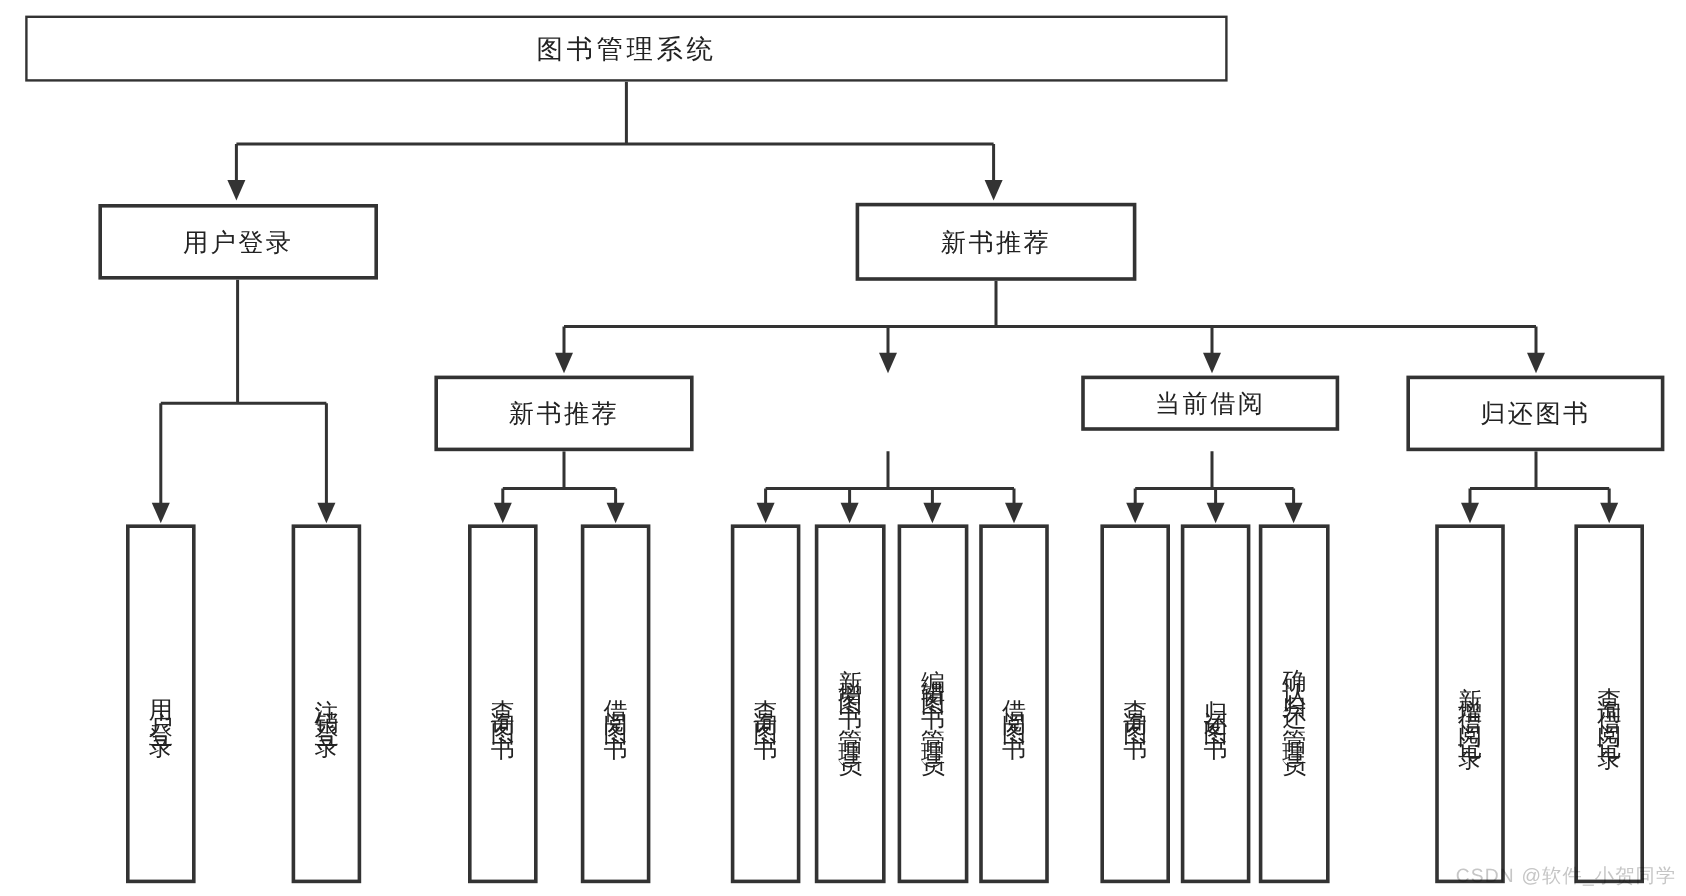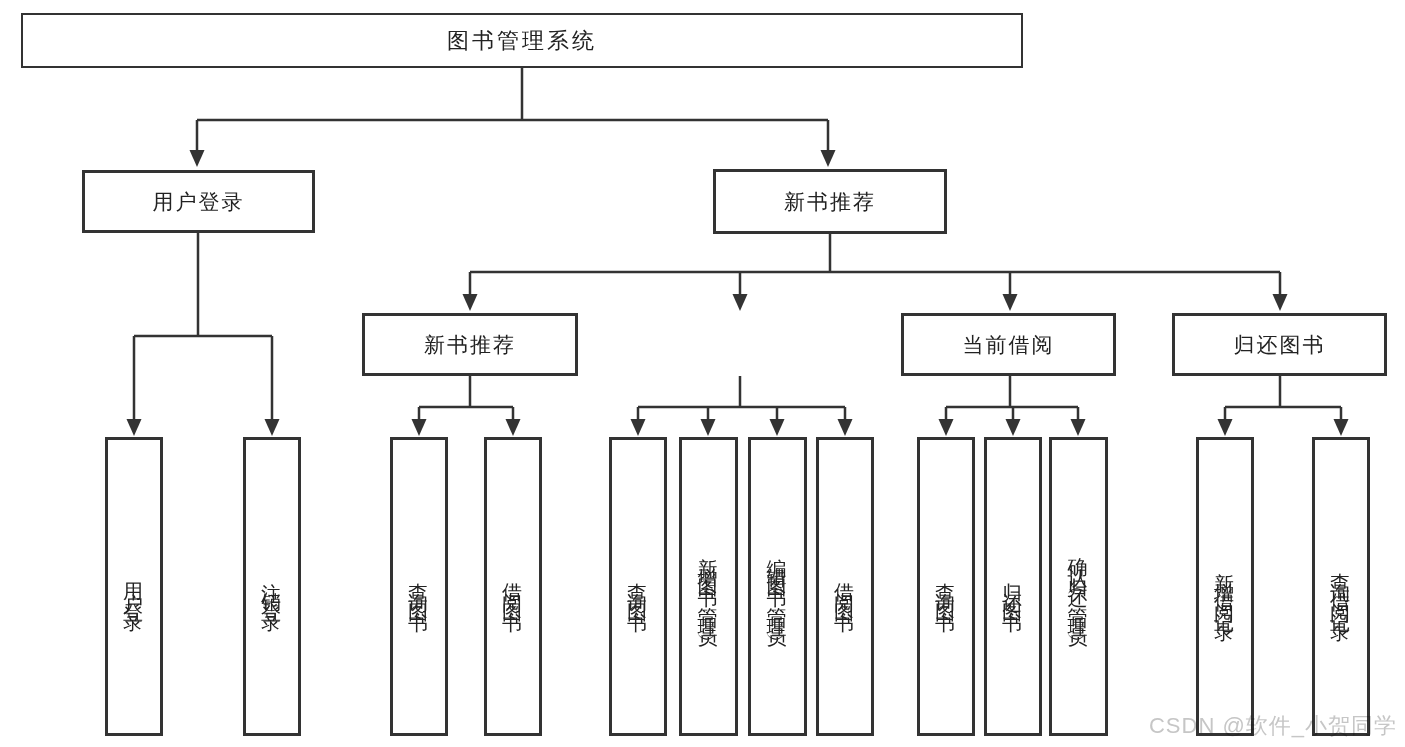--- a/index.html
+++ b/index.html
@@ -37,21 +37,21 @@
     writing-mode: vertical-rl;
     text-orientation: mixed;
     font-size: 20px;
     letter-spacing: 10px;
     white-space: normal;
   }
   .watermark {
     position: absolute;
     right: 8px;
     bottom: 6px;
-    font-size: 22px;
+    font-size: 16px;
     letter-spacing: 1px;
     color: #c6c6c6;
     mix-blend-mode: multiply;
     white-space: nowrap;
     pointer-events: none;
   }
 </style>
 </head>
 <body>
 
@@ -97,21 +97,21 @@
   <div class="box" style="left:82px; top:170px; width:233px; height:63px">
     <span class="lbl">用户登录</span>
   </div>
   <div class="box" style="left:713px; top:169px; width:234px; height:65px">
     <span class="lbl">新书推荐</span>
   </div>
 
   <div class="box" style="left:362px; top:313px; width:216px; height:63px">
     <span class="lbl">新书推荐</span>
   </div>
-  <div class="box" style="left:901px; top:313px; width:215px; height:63px">
+  <div class="box" style="left:901px; top:313px; width:215px; height:46px">
     <span class="lbl">当前借阅</span>
   </div>
   <div class="box" style="left:1172px; top:313px; width:215px; height:63px">
     <span class="lbl">归还图书</span>
   </div>
 
   <div class="box leaf" style="left:105px; top:437px; width:58px; height:299px">
     <span class="lbl">用户登录</span>
   </div>
   <div class="box leaf" style="left:243px; top:437px; width:58px; height:299px">

